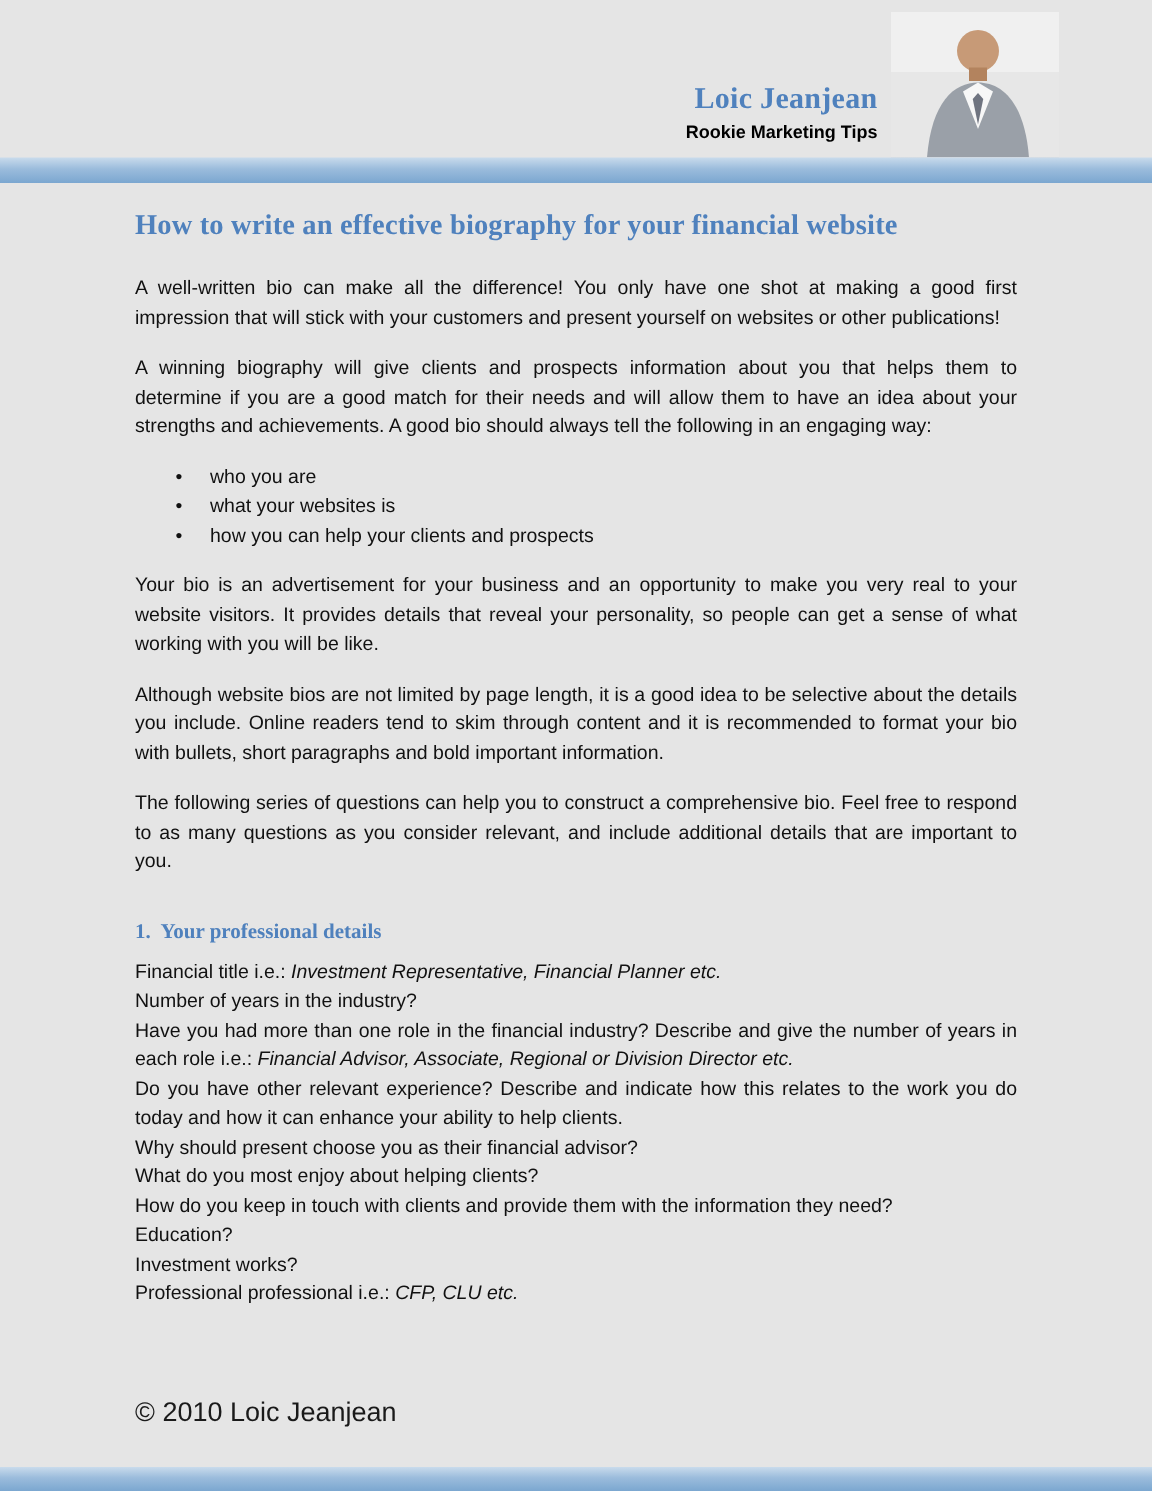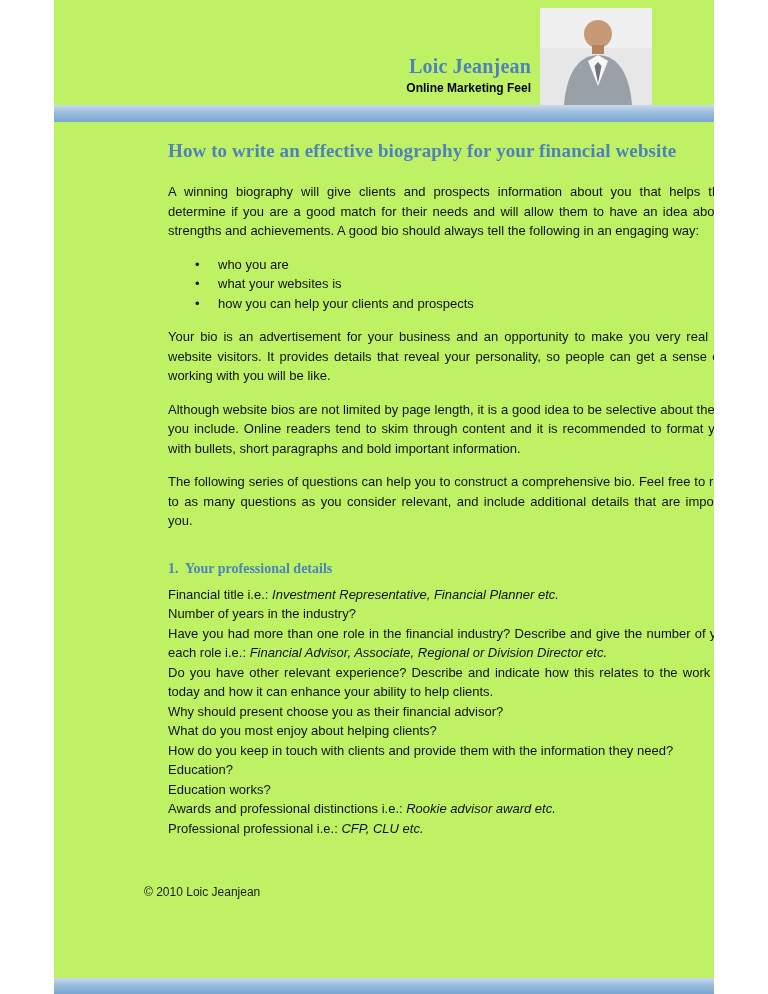--- a/index.html
+++ b/index.html
@@ -1,19 +1,19 @@
 <!DOCTYPE html>
 <html><head>
 <meta charset="utf-8">
 <style>
   * { margin:0; padding:0; box-sizing:border-box; }
   html,body { background:#ffffff; }
   .page {
-    position:relative; width:660px; height:994px; margin:0 auto;
-    background:#bef264; overflow:hidden;
+    position:relative; width:768px; height:994px; margin:0 auto;
+    background:#e5e5e5; overflow:hidden;
     font-family:"Liberation Sans", sans-serif; color:#111111;
   }
   
   .header-text { position:absolute; top:55px; right:183px; text-align:right; }
   .author-name {
     font-family:"Liberation Serif", serif; font-size:20px; font-weight:bold;
     color:#4f81bd; letter-spacing:0.2px;
   }
   .author-tagline { font-size:12px; font-weight:bold; color:#000; margin-top:3px; }
   .photo {
@@ -21,65 +21,66 @@
     background:linear-gradient(180deg,#f4f4f4 0%,#e3e3e3 60%,#d6d6d6 100%);
     overflow:hidden;
   }
   .photo svg { display:block; width:100%; height:100%; }
   .bar { position:absolute; left:0; width:768px; }
   .top-bar { top:105px; height:17px;
     background:linear-gradient(180deg,#c9dbec 0%,#9bbcdc 45%,#7ba7d0 100%); }
   .bottom-bar { bottom:0; height:16px;
     background:linear-gradient(180deg,#c9dbec 0%,#9bbcdc 45%,#7ba7d0 100%); }
   
-  .content { position:absolute; top:140px; left:90px; width:588px;margin-left:24px; }
+  .content { position:absolute; top:140px; left:90px; width:588px; }
   h1.doc-title {
     font-family:"Liberation Serif", serif; font-size:19px; font-weight:bold;
     color:#4f81bd; margin-bottom:20px; letter-spacing:0.1px;
   }
   .para { font-size:13px; line-height:19.5px; text-align:justify; margin-bottom:14px; }
   ul.bullets { list-style:none; margin:0 0 14px 27px; }
   ul.bullets li { position:relative; padding-left:23px; font-size:13px; line-height:19.5px; }
   ul.bullets li::before { content:"\2022"; position:absolute; left:0; top:0; font-size:13px; }
   h2.section-heading {
     font-family:Liberation Serif, serif; font-size:14px; font-weight:bold;
     color:#4f81bd; margin:30px 0 8px 0; white-space:pre-wrap;
   }
   .qline { font-size:13px; line-height:19.5px; text-align:justify; }
   .qline i { }
   
-  .footer { position:absolute; left:90px; top:885px; font-size:12px; color:#1a1a1a; }
+  .footer { position:absolute; left:90px; top:931px; font-size:18px; color:#1a1a1a; }
 </style>
 </head>
 <body>
 
 <div class="page">
 
   <div class="header-text">
     <div class="author-name">Loic Jeanjean</div>
-    <div class="author-tagline">Online Marketing Feel</div>
+    <div class="author-tagline">Rookie Marketing Tips</div>
   </div>
 
   <div class="photo">
     <svg viewBox="0 0 112 97" preserveAspectRatio="xMidYMax meet">
       <rect x="0" y="0" width="112" height="97" fill="#e7e7e7"></rect>
       <rect x="0" y="0" width="112" height="40" fill="#f0f0f0"></rect>
       <circle cx="58" cy="26" r="14" fill="#c79a77"></circle>
       <rect x="52" y="37" width="12" height="9" fill="#b3835e"></rect>
       <path d="M24 97 C27 60 42 47 58 47 C74 47 89 60 92 97 Z" fill="#9aa0a8"></path>
       <path d="M58 47 L48 53 L58 78 L68 53 Z" fill="#f7f7f7"></path>
       <path d="M58 54 l-3.5 4 3.5 17 3.5-17 z" fill="#6f7480"></path>
     </svg>
   </div>
 
   <div class="bar top-bar"></div>
 
   <div class="content">
     <h1 class="doc-title">How to write an effective biography for your financial website</h1>
 
+    <p class="para">A well-written bio can make all the difference! You only have one shot at making a good first impression that will stick with your customers and present yourself on websites or other publications!</p>
     <p class="para">A winning biography will give clients and prospects information about you that helps them to determine if you are a good match for their needs and will allow them to have an idea about your strengths and achievements. A good bio should always tell the following in an engaging way:</p>
 
     <ul class="bullets">
       <li>who you are</li>
       <li>what your websites is</li>
       <li>how you can help your clients and prospects</li>
     </ul>
 
     <p class="para">Your bio is an advertisement for your business and an opportunity to make you very real to your website visitors. It provides details that reveal your personality, so people can get a sense of what working with you will be like.</p>
     <p class="para">Although website bios are not limited by page length, it is a good idea to be selective about the details you include. Online readers tend to skim through content and it is recommended to format your bio with bullets, short paragraphs and bold important information.</p>
@@ -88,22 +89,21 @@
     <h2 class="section-heading">1.  Your professional details</h2>
     <p class="qline"><span>Financial title i.e.: </span><i>Investment Representative, Financial Planner etc.</i></p>
     <p class="qline"><span>Number of years in the industry?</span></p>
     <p class="qline"><span>Have you had more than one role in the financial industry? Describe and give the number of years in each role i.e.: </span><i>Financial Advisor, Associate, Regional or Division Director etc.</i></p>
     <p class="qline"><span>Do you have other relevant experience? Describe and indicate how this relates to the work you do today and how it can enhance your ability to help clients.</span></p>
     <p class="qline"><span>Why should present choose you as their financial advisor?</span></p>
     <p class="qline"><span>What do you most enjoy about helping clients?</span></p>
     <p class="qline"><span>How do you keep in touch with clients and provide them with the information they need?</span></p>
 
     <p class="qline"><span>Education?</span></p>
-    <p class="qline"><span>Education works?</span></p>
-    <p class="qline"><span>Awards and professional distinctions i.e.: </span><i>Rookie advisor award etc.</i></p>
+    <p class="qline"><span>Investment works?</span></p>
     <p class="qline"><span>Professional professional i.e.: </span><i>CFP, CLU etc.</i></p>
   </div>
 
   <div class="footer">© 2010 Loic Jeanjean</div>
 
   <div class="bar bottom-bar"></div>
 
 </div>
 
 </body></html>

